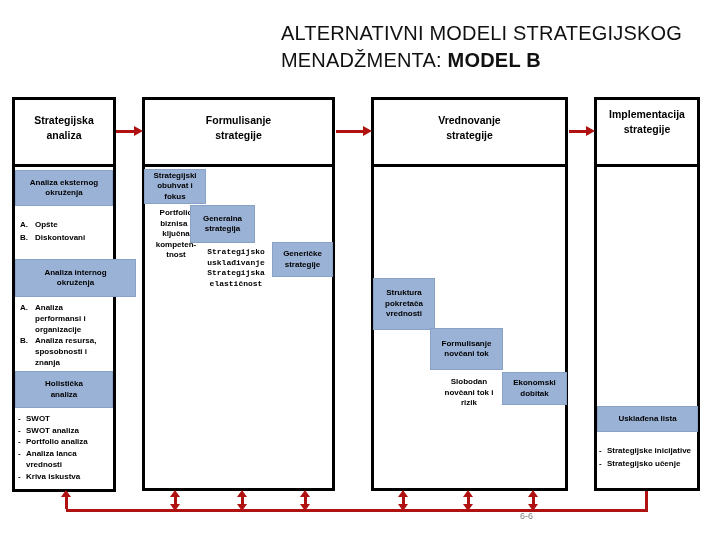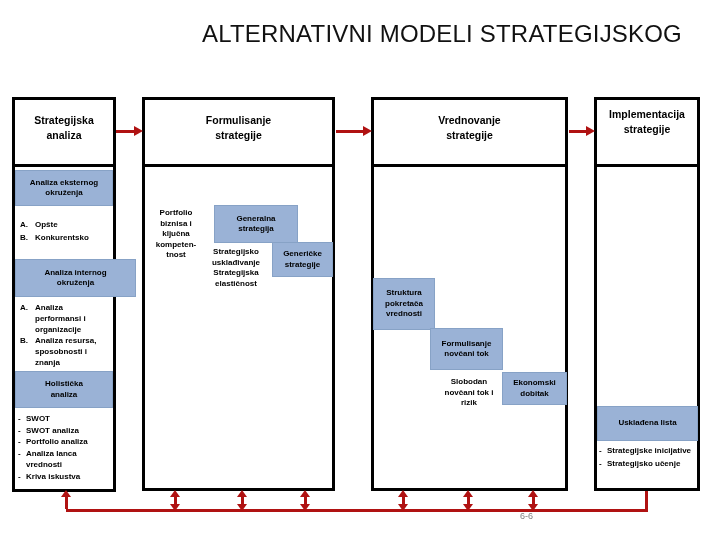--- a/index.html
+++ b/index.html
@@ -3,21 +3,21 @@
 <meta charset="utf-8">
 <style>
   html,body{margin:0;padding:0;background:#e8e8e8;}
   #slide{
     position:relative;width:720px;height:540px;background:#ffffff;overflow:hidden;
     font-family:"Liberation Sans",sans-serif;color:#000;
   }
   
   #title{
     position:absolute;top:20px;right:38px;text-align:left;
-    font-size:24px;line-height:27px;color:#111;letter-spacing:.2px;
+    font-size:20px;line-height:27px;color:#111;letter-spacing:.2px;
   }
   #title .bold{font-weight:bold;}
   
   .col{position:absolute;border:3px solid #000;background:#fff;box-sizing:border-box;}
   .col-header{
     position:absolute;text-align:center;font-weight:bold;font-size:10.5px;
     line-height:15px;white-space:pre-line;
   }
   .sep{position:absolute;height:3px;background:#000;}
   
@@ -67,20 +67,21 @@
   .varrow .tri-down{left:0;bottom:0;}
   #page-number{position:absolute;left:520px;top:511px;font-size:9px;color:#808080;}
 </style>
 </head>
 <body>
 
 <div id="slide">
 
   <div id="title">
     <div>ALTERNATIVNI MODELI STRATEGIJSKOG</div>
+    <div><span>MENADŽMENTA: </span><span class="bold">MODEL B</span></div>
   </div>
 
   <div class="col" style="left:12px;top:97px;width:104px;height:395px;"></div>
   <div class="col" style="left:142px;top:97px;width:193px;height:394px;"></div>
   <div class="col" style="left:371px;top:97px;width:197px;height:394px;"></div>
   <div class="col" style="left:594px;top:97px;width:106px;height:394px;"></div>
 
   <div class="col-header" style="left:12px;top:113px;width:104px;">Strategijska
 analiza</div>
   <div class="col-header" style="left:142px;top:113px;width:193px;">Formulisanje
@@ -104,21 +105,21 @@
 
   <div class="bluebox" style="left:15px;top:170px;width:98px;height:36px;">Analiza eksternog
 okruženja</div>
   <div class="list lh13 mk15" style="left:20px;top:218px;width:92px;">
     <div class="row">
         <span class="marker">A.</span>
         <span class="txt">Opšte</span>
       </div>
     <div class="row">
         <span class="marker">B.</span>
-        <span class="txt">Konkurentsko</span>
+        <span class="txt">Diskontovani</span>
       </div>
   </div>
   <div class="bluebox" style="left:15px;top:259px;width:121px;height:38px;">Analiza internog
 okruženja</div>
   <div class="list lh11 mk15" style="left:20px;top:302px;width:94px;">
     <div class="row">
         <span class="marker">A.</span>
         <span class="txt">Analiza
 performansi i
 organizacije</span>
@@ -149,46 +150,49 @@
         <span class="marker">-</span>
         <span class="txt">Analiza lanca
 vrednosti</span>
       </div>
     <div class="row">
         <span class="marker">-</span>
         <span class="txt">Kriva iskustva</span>
       </div>
   </div>
 
+  <div class="bluebox" style="left:144px;top:169px;width:62px;height:35px;">Strategijski
+obuhvat i
+fokus</div>
   <div class="steptext" style="left:146px;top:208px;width:60px;">Portfolio
 biznisa i
 ključna
 kompeten-
 tnost</div>
-  <div class="bluebox" style="left:214px;top:205px;width:84px;height:38px;">Generalna
+  <div class="bluebox" style="left:190px;top:205px;width:65px;height:38px;">Generalna
 strategija</div>
-  <div class="steptext" style="left:206px;top:247px;width:60px;">Strategijsko
+  <div class="steptext" style="left:206px;top:247px;width:60px;font-family:Liberation Mono, monospace;">Strategijsko
 usklađivanje
 Strategijska
 elastičnost</div>
   <div class="bluebox" style="left:272px;top:242px;width:61px;height:35px;">Generičke
 strategije</div>
 
   <div class="bluebox" style="left:373px;top:278px;width:62px;height:52px;">Struktura
 pokretača
 vrednosti</div>
   <div class="bluebox" style="left:430px;top:328px;width:73px;height:42px;">Formulisanje
 novčani tok</div>
   <div class="steptext" style="left:438px;top:377px;width:62px;">Slobodan
 novčani tok i
 rizik</div>
   <div class="bluebox" style="left:502px;top:372px;width:65px;height:33px;">Ekonomski
 dobitak</div>
 
-  <div class="bluebox" style="left:597px;top:406px;width:101px;height:35px;">Usklađena lista</div>
+  <div class="bluebox" style="left:597px;top:406px;width:101px;height:26px;">Usklađena lista</div>
   <div class="list lh13 mk8 nowrap" style="left:599px;top:444px;width:100px;">
     <div class="row">
         <span class="marker">-</span>
         <span class="txt">Strategijske inicijative</span>
       </div>
     <div class="row">
         <span class="marker">-</span>
         <span class="txt">Strategijsko učenje</span>
       </div>
   </div>

